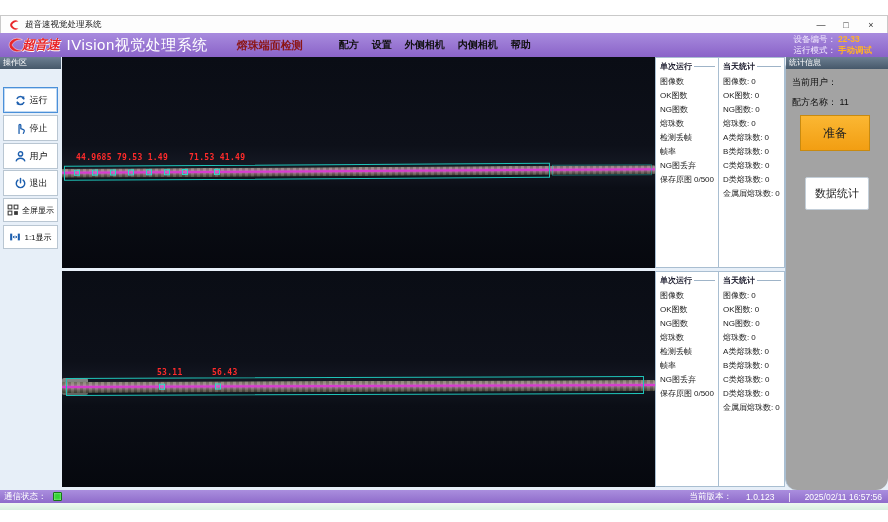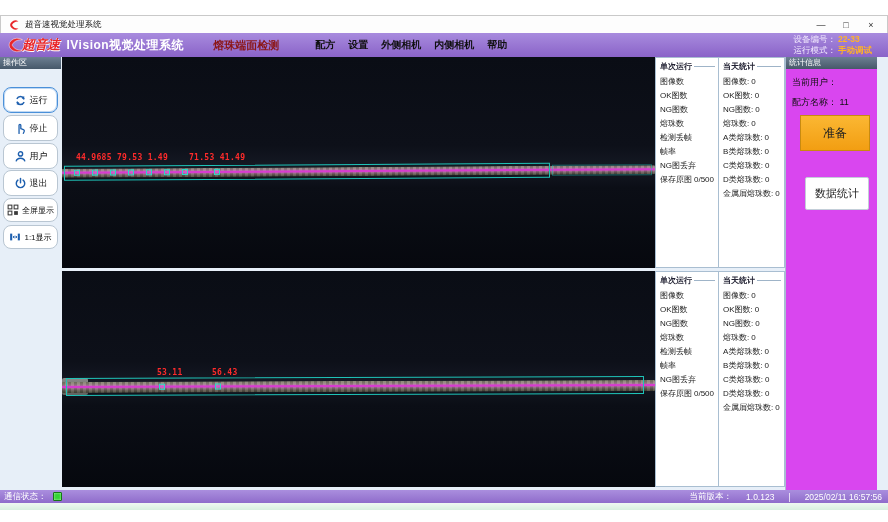--- a/index.html
+++ b/index.html
@@ -15,37 +15,37 @@
   .win-btns { margin-left:auto; display:flex; gap:9px; margin-right:8px; }
   .win-btn { width:16px; text-align:center; font-size:9px; color:#333; cursor:pointer; line-height:14px; }
 
   
   .header { position:absolute; left:0; top:33px; width:888px; height:24px;
     background:linear-gradient(#A88BDE, #8A63C8); display:flex; align-items:center; }
   .brand { display:flex; align-items:center; margin-left:5px; }
   .brand svg { width:20px; height:18px; }
   .brand-text { font-size:13px; font-weight:bold; font-style:italic; color:#E8262A;
     text-shadow:0.5px 0.5px 0 #fff, -0.5px -0.5px 0 #ffe; letter-spacing:-0.5px; margin-left:-3px; }
-  .app-title { color:#fff; font-size:12px; font-weight:bold; margin-left:7px; letter-spacing:0.5px; white-space:nowrap; }
+  .app-title { color:#fff; font-size:15px; font-weight:normal; margin-left:7px; letter-spacing:0.5px; white-space:nowrap; }
   .subtitle { color:#8B1515; font-size:11px; font-weight:bold; margin-left:29px; white-space:nowrap; }
   .menu { display:flex; gap:13px; margin-left:36px; font-size:10px; font-weight:bold; color:#101010; }
   .menu .menu-item { cursor:pointer; white-space:nowrap; }
   .header-info { margin-left:auto; margin-right:16px; font-size:8.5px; line-height:11px; color:#F2EAFE; }
   .header-info .hi-row { display:flex; }
   .hi-value { color:#FFB326; font-weight:bold; margin-left:2px; }
 
   
   .main { position:absolute; left:0; top:57px; width:888px; height:433px; background:#E7EFF8; }
 
   
   .sidebar { position:absolute; left:0; top:0; width:61px; height:433px; }
   .panel-header { height:12px; background:linear-gradient(#6C7F92,#46586A); color:#fff;
     font-size:8px; line-height:12px; padding-left:3px; white-space:nowrap; overflow:hidden; }
   .side-btn { position:absolute; left:3px; width:55px; height:26px; background:#fff;
-    border:1px solid #b9c6d2; border-radius:8px; display:flex; align-items:center;
+    border:1px solid #b9c6d2; border-radius:0; display:flex; align-items:center;
     justify-content:center; gap:3px; font-size:9px; color:#111; cursor:pointer; white-space:nowrap; }
   .side-btn.focused { border:1px solid #4A90D9; box-shadow:0 0 0 1px rgba(74,144,217,.35) inset; }
   .side-btn svg { flex:0 0 auto; }
   .side-btn.small-text { font-size:8px; }
 
   
   .viewport { position:absolute; left:62px; width:593px; overflow:hidden; cursor:crosshair;
     background:linear-gradient(180deg,#0A0D15 0%,#0D1019 42%,#151924 52%,#0B0E16 62%,#06080E 100%); }
   .vp1 { top:0; height:211px; }
   .vp2 { top:214px; height:216px; }
@@ -83,22 +83,22 @@
   .stat-col { position:relative; padding:3px 0 0 4px; }
   .stat-col.single { width:65px; border-right:1px solid #A9BED1; }
   .stat-col.today { width:67px; }
   .group-title { font-size:8px; font-weight:bold; color:#223; display:flex; align-items:center; gap:2px; white-space:nowrap; }
   .group-title::after { content:""; flex:1; height:1px; background:#9FB4C8; margin-right:3px; }
   .stat-list { margin-top:3px; }
   .stat-row { font-size:8px; color:#222; line-height:14px; white-space:nowrap; }
   .stat-value { margin-left:2px; }
 
   
-  .info { position:absolute; left:785px; top:0; width:92px; height:433px;
-    background:#d946ef; border-left:1px solid #A9BED1; }
+  .info { position:absolute; left:785px; top:0; width:103px; height:433px;
+    background:#a3a3a3; border-left:1px solid #A9BED1;border-radius:12px; }
   .info-row { font-size:9px; color:#111; margin:7px 0 0 6px; white-space:nowrap; }
   .prepare-btn { position:absolute; left:14px; top:58px; width:70px; height:36px;
     background:linear-gradient(#FBB733,#F29E12); border:1px solid #C88A10;
     color:#222; font-size:12px; display:flex; align-items:center; justify-content:center; cursor:pointer; }
   .datastats-btn { position:absolute; left:19px; top:120px; width:64px; height:33px;
     background:#fff; border:1px solid #c3ced8; border-radius:2px; color:#222; font-size:11px;
     display:flex; align-items:center; justify-content:center; cursor:pointer; }
 
   
   .statusbar { position:absolute; left:0; top:490px; width:888px; height:13px;

